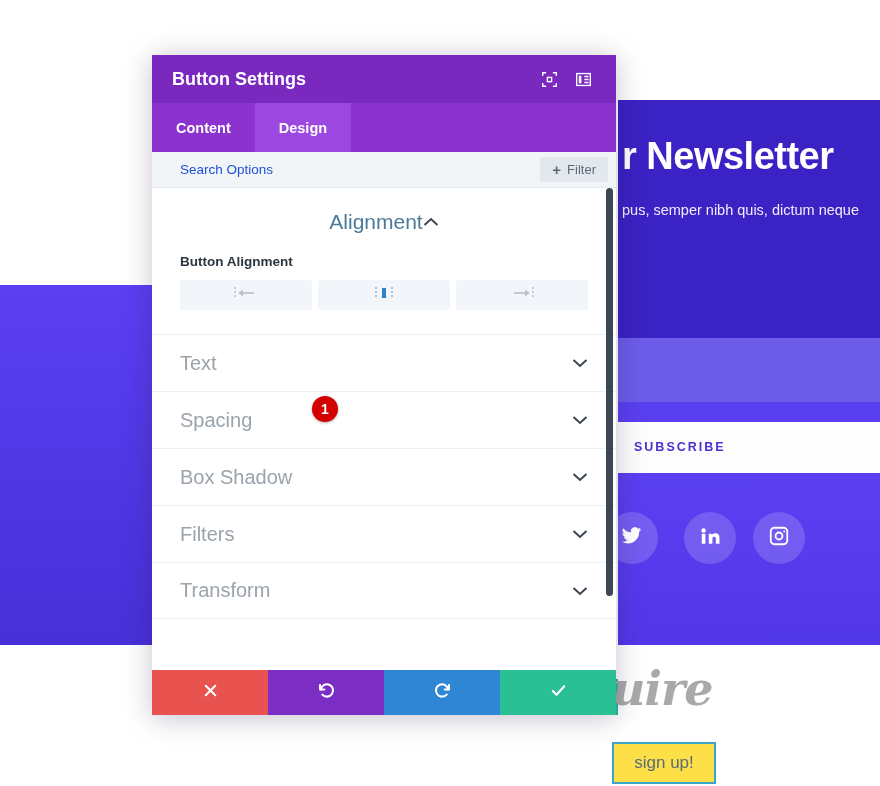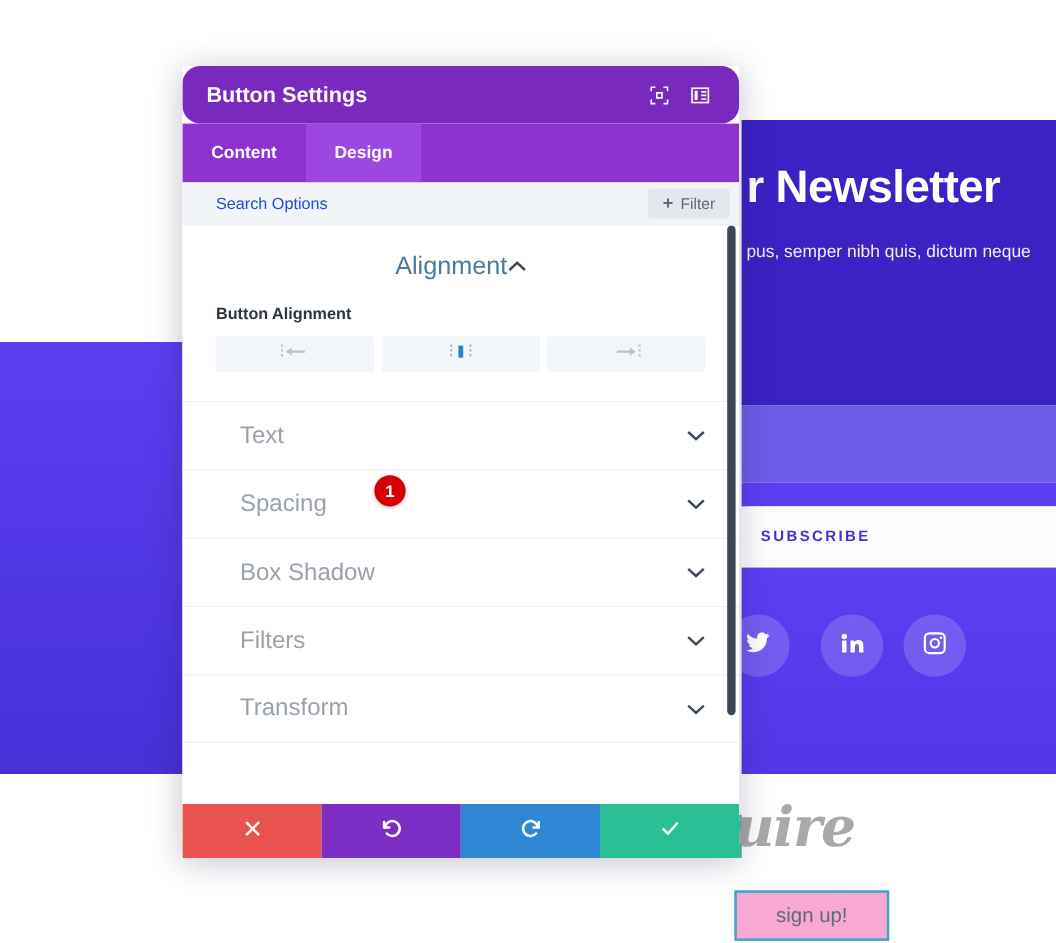--- a/index.html
+++ b/index.html
@@ -78,40 +78,39 @@
   .logo-script {
     position: absolute; left: 612px; top: 662px;
     font-family: "DejaVu Serif", serif; font-style: italic; font-weight: bold;
     font-size: 46px; color: #a9a9a9; letter-spacing: -1px;
   }
   .logo-teal-sq {
     position: absolute; left: 596px; top: 679px; width: 22px; height: 36px;
     background: #2bb79a;
   }
   .signup-btn {
-    position: absolute; left: 612px; top: 742px; width: 129px; height: 42px;
-    border: 2px solid #3aa6c9; background: #f9a8d4;
+    position: absolute; left: 612px; top: 742px; width: 104px; height: 42px;
+    border: 2px solid #3aa6c9; background: #fde047;
     display: flex; align-items: center; justify-content: center;
     color: #5a6b7a; font-size: 17px;
   }
 
   
   #modal {
     position: absolute; left: 152px; top: 55px; width: 464px; height: 660px;
     background: #ffffff;
     box-shadow: 0 3px 26px rgba(30,20,60,0.26);
     display: flex; flex-direction: column;
     overflow: hidden;
   }
 
   .modal-titlebar {
     height: 48px; background: #7a29bf;
     display: flex; align-items: center; padding: 0 20px;
     flex: 0 0 auto;
-    border-radius: 15px;
   }
   .modal-title {
     color: #ffffff; font-size: 18px; font-weight: bold; flex: 1;
   }
   .title-icon {
     width: 26px; height: 26px; margin-left: 8px;
     display: flex; align-items: center; justify-content: center;
     cursor: pointer;
   }
   .title-icon svg { width: 17px; height: 17px; stroke: #ffffff; fill: none; stroke-width: 1.6; }
@@ -173,21 +172,21 @@
     z-index: 5;
   }
 
   .accordion { margin-top: 16px; }
   .acc-row {
     height: 57px; border-top: 1px solid #eef1f4;
     display: flex; align-items: center; justify-content: space-between;
     padding: 0 28px; cursor: pointer;
   }
   .acc-row:last-child { border-bottom: 1px solid #eef1f4; }
-  .acc-label { color: #9aa3ab; font-size: 20px; margin-left: 20px; }
+  .acc-label { color: #9aa3ab; font-size: 20px; }
 
   .modal-scrollbar {
     position: absolute; right: 3px; top: 0px; width: 7px; height: 408px;
     background: #3c4754; border-radius: 4px;
   }
 
   .modal-actions {
     height: 45px; display: flex; flex: 0 0 auto;
   }
   .action {

